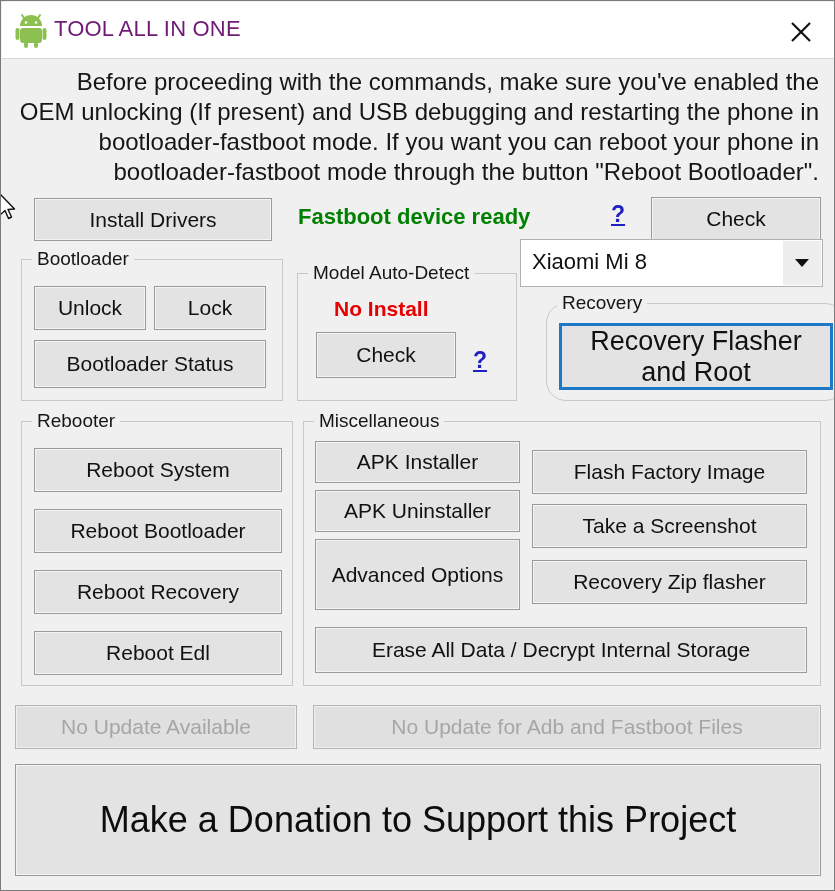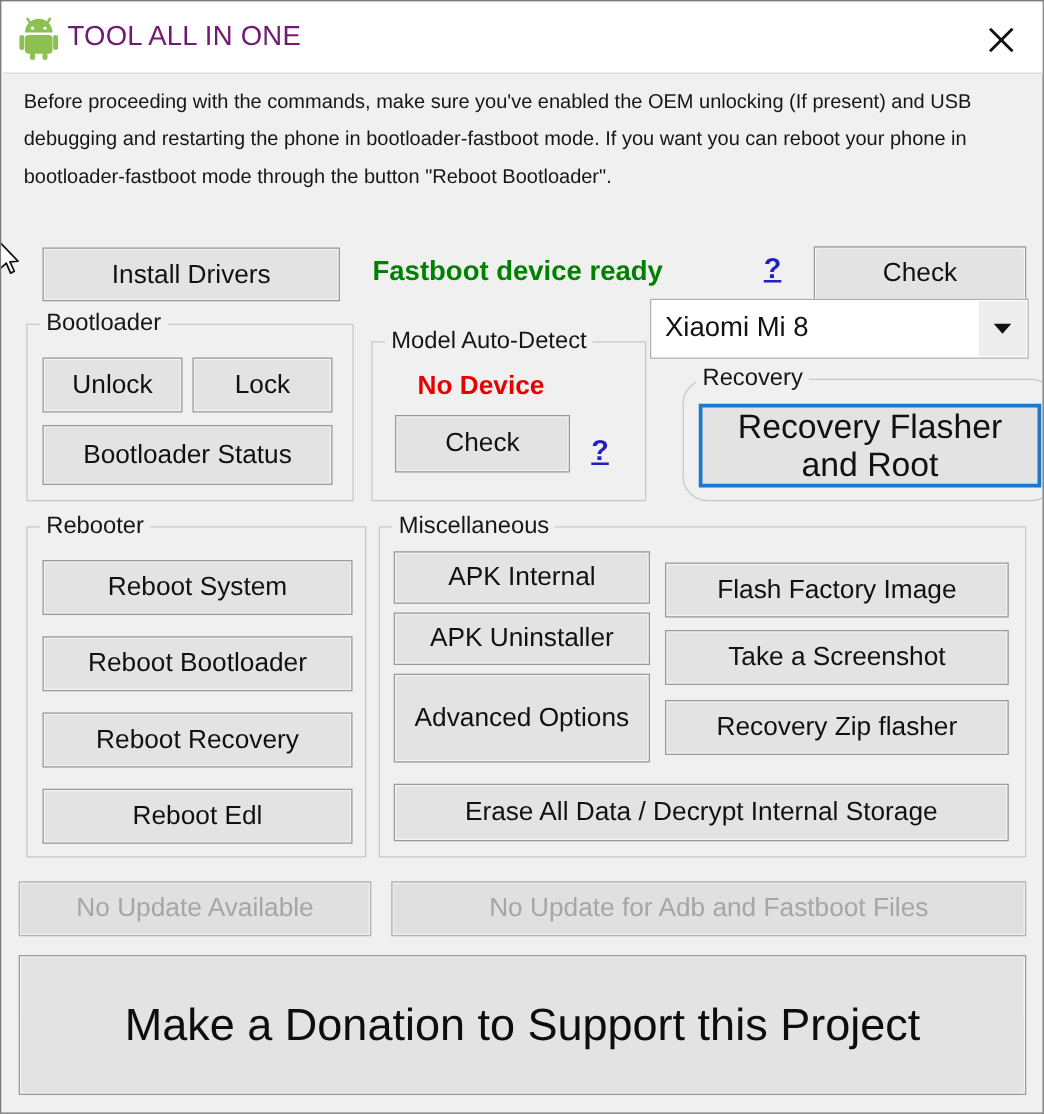--- a/index.html
+++ b/index.html
@@ -49,22 +49,22 @@
     width: 40px; height: 38px;
     cursor: default;
   }
   .close-btn svg { display: block; margin: 8px auto; }
 
   
   .instructions {
     position: absolute;
     left: 18px; top: 66px;
     width: 800px;
-    text-align: left;
-    font-size: 16px;
+    text-align: right;
+    font-size: 24px;
     line-height: 30px;
     color: #161616;
   }
 
   
   .btn {
     position: absolute;
     background: #e3e3e3;
     border: 1px solid #9a9a9a;
     box-shadow: inset 0 0 0 1px #f4f4f4;
@@ -243,39 +243,39 @@
     <span class="group-label">Bootloader</span>
     <div class="btn" style="left:12px; top:26px; width:112px; height:44px;">Unlock</div>
     <div class="btn" style="left:132px; top:26px; width:112px; height:44px;">Lock</div>
     <div class="btn" style="left:12px; top:80px; width:232px; height:48px;">Bootloader Status</div>
   </div>
 
   <div class="group" style="left:296px; top:272px; width:220px; height:128px;">
     <span class="group-label">Model Auto-Detect</span>
     <div class="btn" style="left:18px; top:58px; width:140px; height:46px;">Check</div>
   </div>
-  <div class="status-nodevice">No Device</div>
+  <div class="status-nodevice">No Install</div>
   <div class="help-link" style="left:472px; top:346px;">?</div>
 
   <div class="group" style="left:545px; top:302px; width:299px; height:98px;border-radius:20px;">
     <span class="group-label">Recovery</span>
     <div class="btn focused" style="left:12px; top:19px; width:274px; height:67px; font-size:27px;">Recovery Flasher and Root</div>
   </div>
 
   <div class="group" style="left:20px; top:420px; width:272px; height:265px;">
     <span class="group-label">Rebooter</span>
     <div class="btn" style="left:12px; top:26px; width:248px; height:44px;">Reboot System</div>
     <div class="btn" style="left:12px; top:87px; width:248px; height:44px;">Reboot Bootloader</div>
     <div class="btn" style="left:12px; top:148px; width:248px; height:44px;">Reboot Recovery</div>
     <div class="btn" style="left:12px; top:209px; width:248px; height:44px;">Reboot Edl</div>
   </div>
 
   <div class="group" style="left:302px; top:420px; width:518px; height:265px;padding-left:12px;">
     <span class="group-label">Miscellaneous</span>
-    <div class="btn" style="left:11px; top:19px; width:205px; height:42px;">APK Internal</div>
+    <div class="btn" style="left:11px; top:19px; width:205px; height:42px;">APK Installer</div>
     <div class="btn" style="left:11px; top:68px; width:205px; height:42px;">APK Uninstaller</div>
     <div class="btn" style="left:11px; top:117px; width:205px; height:71px;">Advanced Options</div>
     <div class="btn" style="left:228px; top:28px; width:275px; height:44px;">Flash Factory Image</div>
     <div class="btn" style="left:228px; top:82px; width:275px; height:44px;">Take a Screenshot</div>
     <div class="btn" style="left:228px; top:138px; width:275px; height:44px;">Recovery Zip flasher</div>
     <div class="btn" style="left:11px; top:205px; width:492px; height:46px;">Erase All Data / Decrypt Internal Storage</div>
   </div>
 
   <div class="btn disabled" style="left:14px; top:704px; width:282px; height:44px;">No Update Available</div>
   <div class="btn disabled" style="left:312px; top:704px; width:508px; height:44px;">No Update for Adb and Fastboot Files</div>

